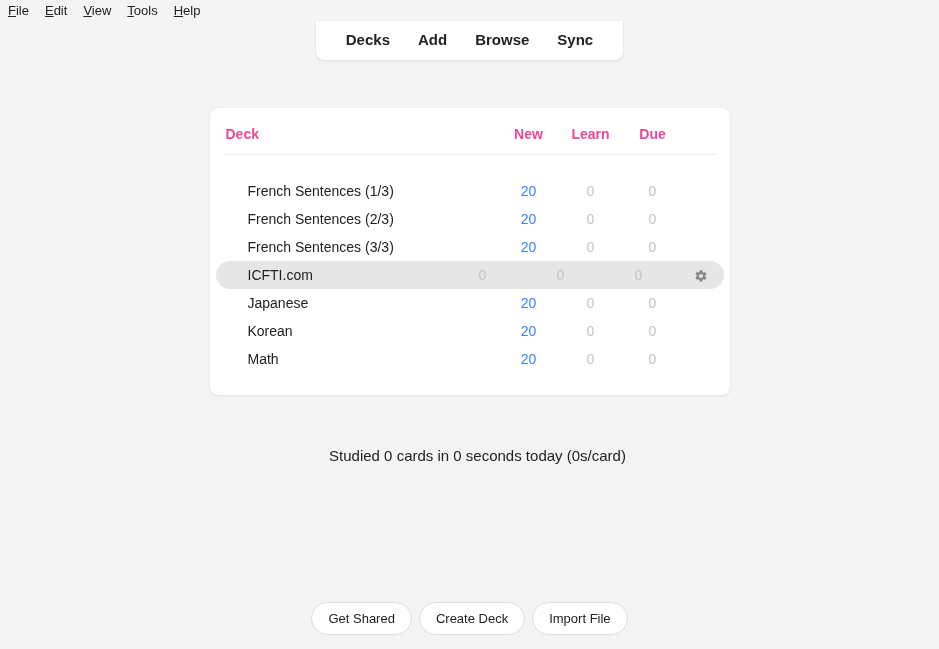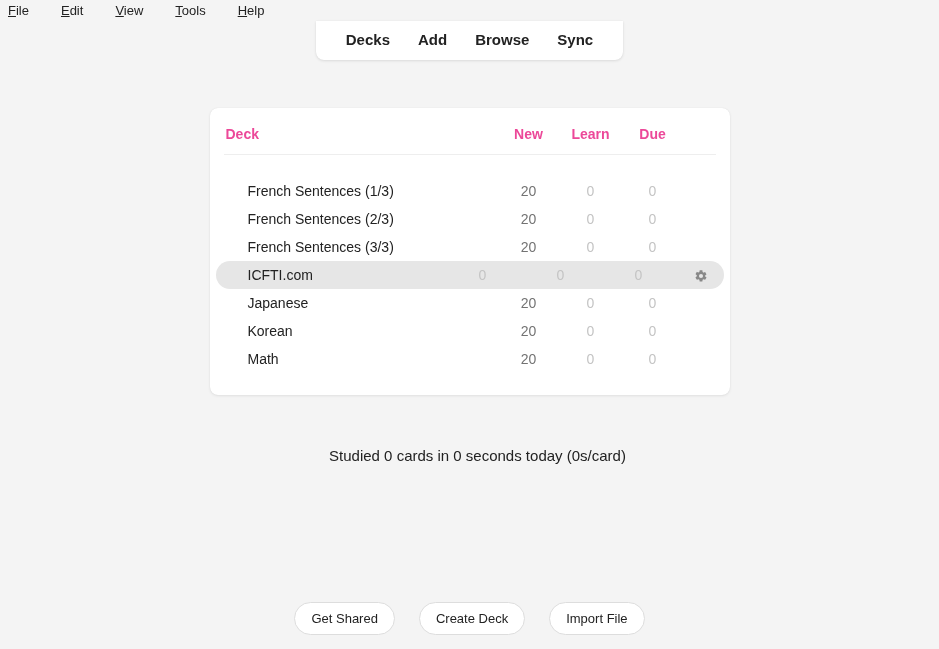--- a/index.html
+++ b/index.html
@@ -8,21 +8,21 @@
       background: #f4f4f4;
       width: 939px;
       height: 649px;
       overflow: hidden;
       position: relative;
       font-size: 14px;
       color: #222;
     }
     .menubar {
       display: flex;
-      gap: 32px;
+      gap: 16px;
       padding: 3px 8px 3px 8px;
       font-size: 13px;
       text-align: center;
     }
     .menubar-item {
       cursor: default;
     }
     .menubar-item .ul { text-decoration: underline; }
     .tabbar-wrap {
       display: flex;
@@ -71,38 +71,38 @@
     }
     .deck-row.hovered {
       background: #e6e6e6;
       margin: 0 -8px;
       padding-left: 32px;
       padding-right: 8px;
       gap: 16px;
     }
     .deck-name { flex: 1; cursor: pointer; }
     .num { width: 62px; text-align: center; }
-    .num.blue { color: #737373; }
+    .num.blue { color: #3b82f6; }
     .num.gray { color: #c4c4c4; }
     .gear-col { width: 30px; text-align: center; }
     .gear-icon { color: #888; cursor: pointer; }
     .status-line {
       text-align: center;
       margin-top: 52px;
       font-size: 15px;
       color: #222;
       margin-left: 16px;
     }
     .bottom-bar {
       position: absolute;
       bottom: 14px;
       left: 0; right: 0;
       display: flex;
       justify-content: center;
-      gap: 24px;
+      gap: 7px;
     }
     .pill-btn {
       background: #fff;
       border: 1px solid #ddd;
       border-radius: 18px;
       padding: 8px 16px;
       font-size: 13px;
       cursor: pointer;
       color: #222;
     }

